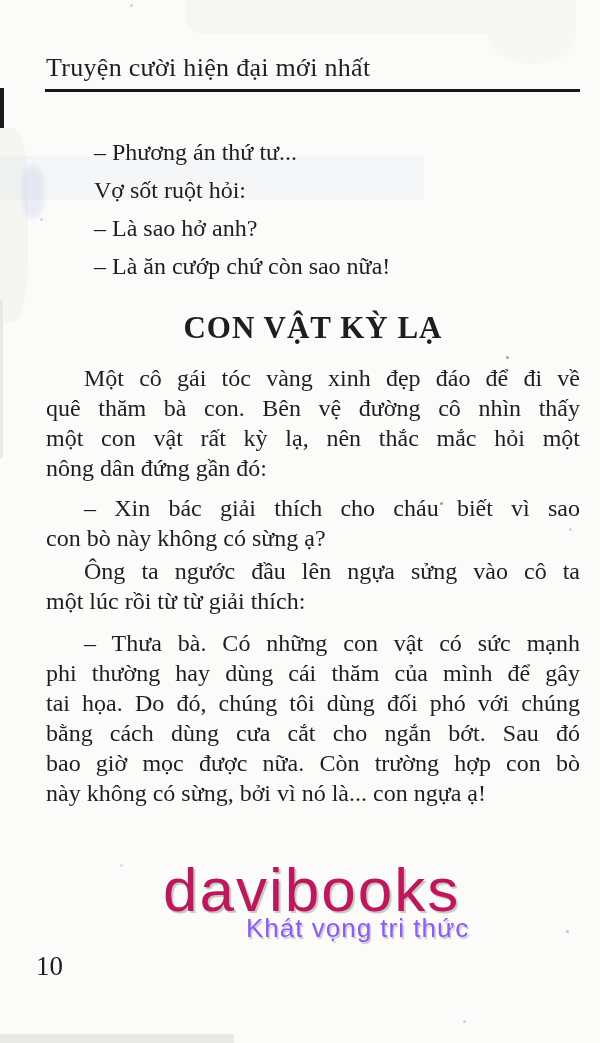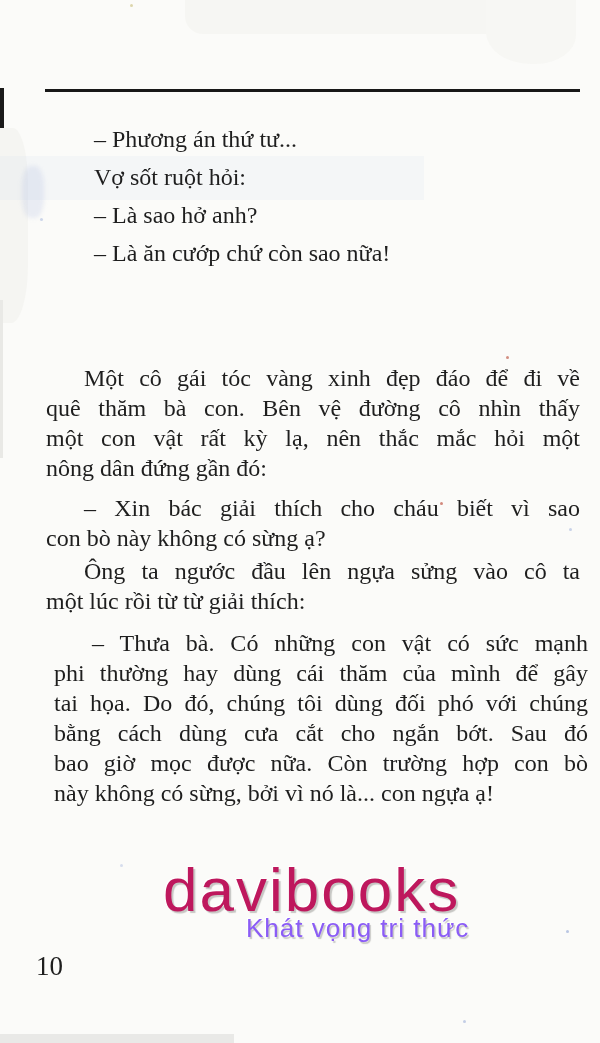--- a/index.html
+++ b/index.html
@@ -43,34 +43,34 @@
                 439px 524px 0 rgba(150,170,215,.5),
                 -10px 860px 0 rgba(160,178,220,.4); }
 
   
   .hdr-title { position:absolute; left:46px; top:53px;
     font-size:26px; letter-spacing:.3px; white-space:nowrap; }
   .hdr-rule { position:absolute; left:45px; top:89px; width:535px; height:3px;
     background:#181818; }
 
   
-  .dialog { position:absolute; left:94px; top:120px;
+  .dialog { position:absolute; left:94px; top:133px;
     font-size:24px; line-height:38px; }
   .dline { white-space:nowrap; }
 
   
   .story-title { position:absolute; left:46px; top:310px; width:534px;
     text-align:center; font-size:31px; font-weight:bold; letter-spacing:1px;
     white-space:nowrap; }
   .story-body { position:absolute; left:46px; top:0; width:534px; height:1043px; }
   .para { position:absolute; left:0; width:534px; font-size:24px; line-height:30px; }
   .para.p0 { top:363px; }
   .para.p1 { top:493px; }
   .para.p2 { top:556px; }
-  .para.p3 { top:628px;margin-left:8px; }
+  .para.p3 { top:628px; }
   .line { white-space:nowrap; }
   .line.j { white-space:normal; text-align:justify; text-align-last:justify; }
   .line.first { padding-left:38px; }
 
   
   .wm-brand { position:absolute; left:163px; top:854px;
     font-family:"Liberation Sans","DejaVu Sans",sans-serif;
     font-size:62px; letter-spacing:2px; color:#be185d;
     text-shadow:2px 2px 1px #c6c6c3, -1px -1px 0 #ffffff; white-space:nowrap; }
   .wm-tagline { position:absolute; left:246px; top:913px;
@@ -89,29 +89,31 @@
   <div class="smudge-top-center"></div>
   <div class="smudge-top-right"></div>
   <div class="edge-mark-black"></div>
   <div class="shadow-left"></div>
   <div class="shadow-left-tail"></div>
   <div class="blue-wash"></div>
   <div class="speckle-patch"></div>
   <div class="bottom-band"></div>
   <div class="specks"></div>
 
+  <div class="hdr-title">Truyện cười hiện đại mới nhất</div>
   <div class="hdr-rule"></div>
 
   <div class="dialog">
       <div class="dline">– Phương án thứ tư...</div>
       <div class="dline">Vợ sốt ruột hỏi:</div>
       <div class="dline">– Là sao hở anh?</div>
       <div class="dline">– Là ăn cướp chứ còn sao nữa!</div>
     </div>
 
+  <div class="story-title">CON VẬT KỲ LẠ</div>
 
   <div class="story-body">
       <div class="para p0">
         <div class="line first j">Một cô gái tóc vàng xinh đẹp đáo để đi về</div>
         <div class="line j">quê thăm bà con. Bên vệ đường cô nhìn thấy</div>
         <div class="line j">một con vật rất kỳ lạ, nên thắc mắc hỏi một</div>
         <div class="line">nông dân đứng gần đó:</div>
       </div>
       <div class="para p1">
         <div class="line first j">– Xin bác giải thích cho cháu biết vì sao</div>

